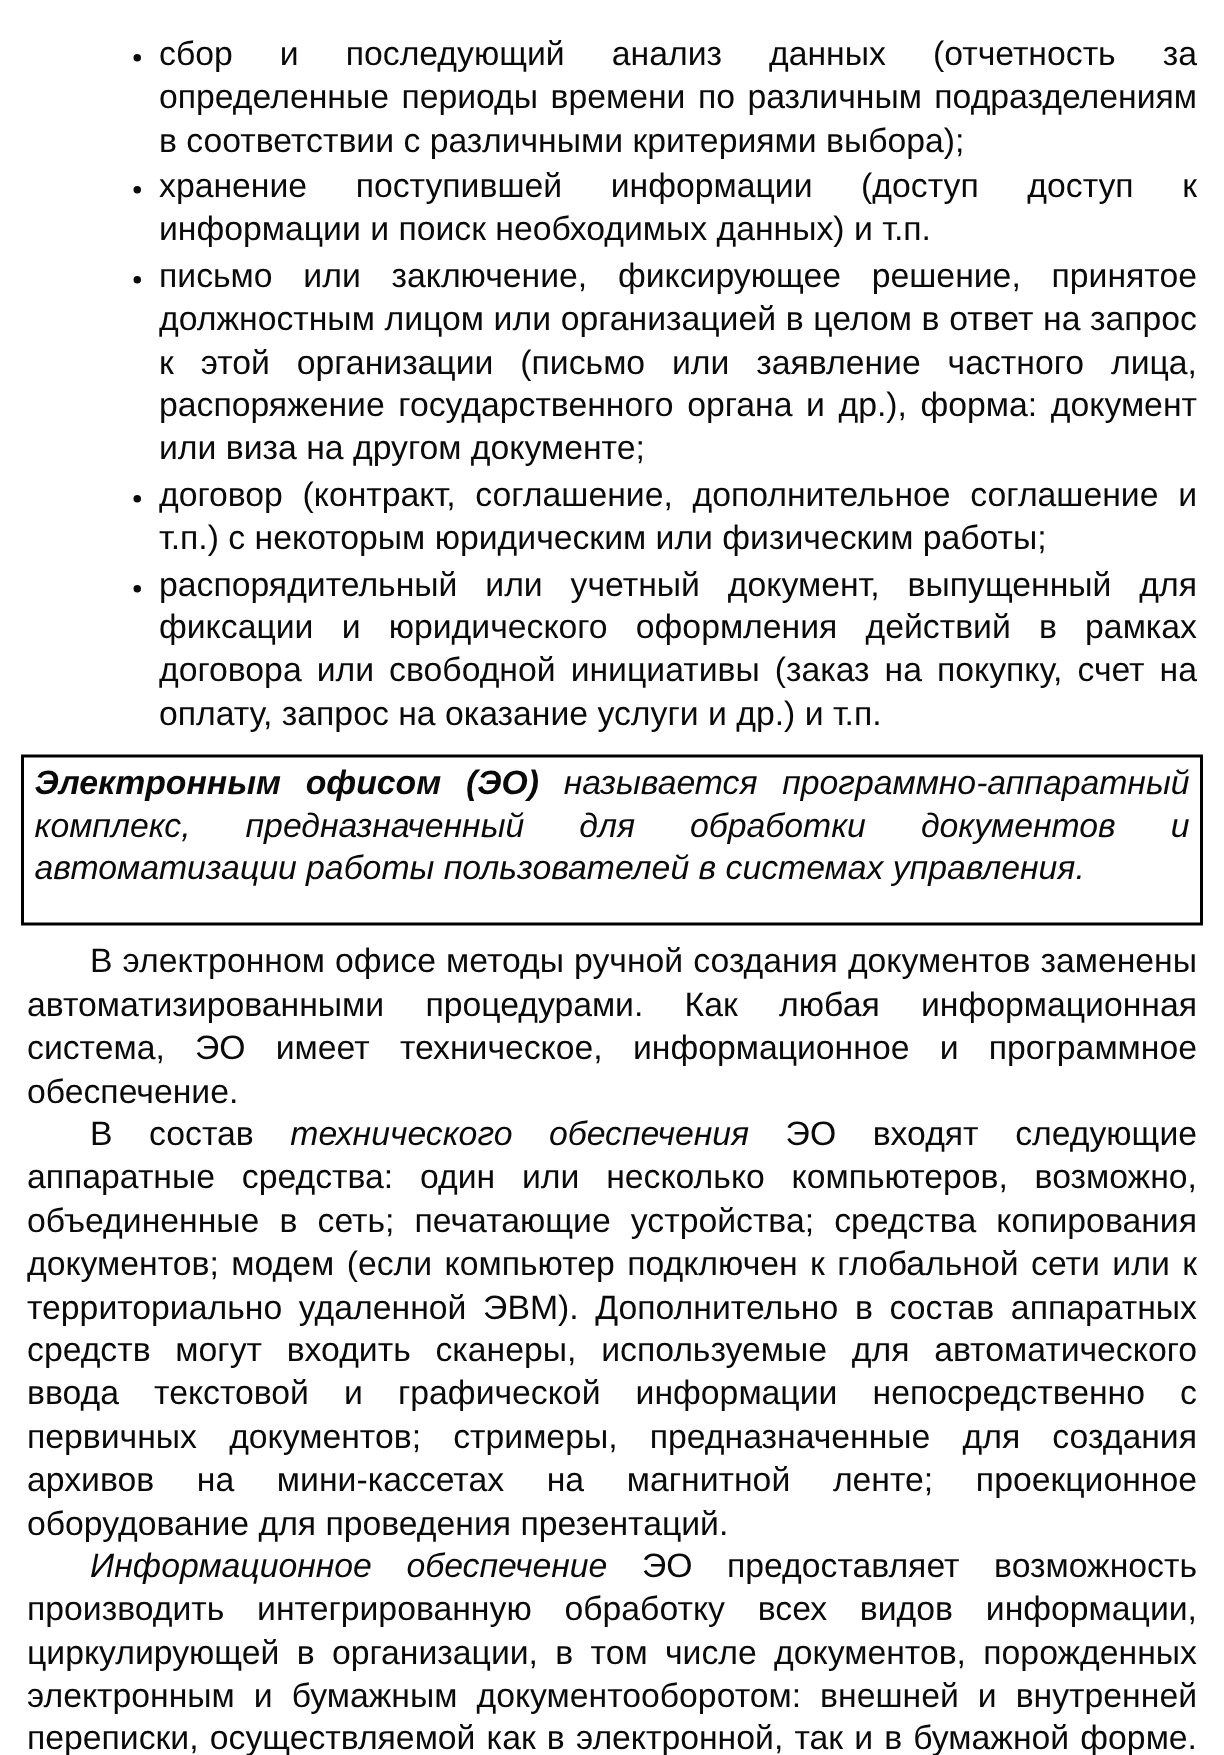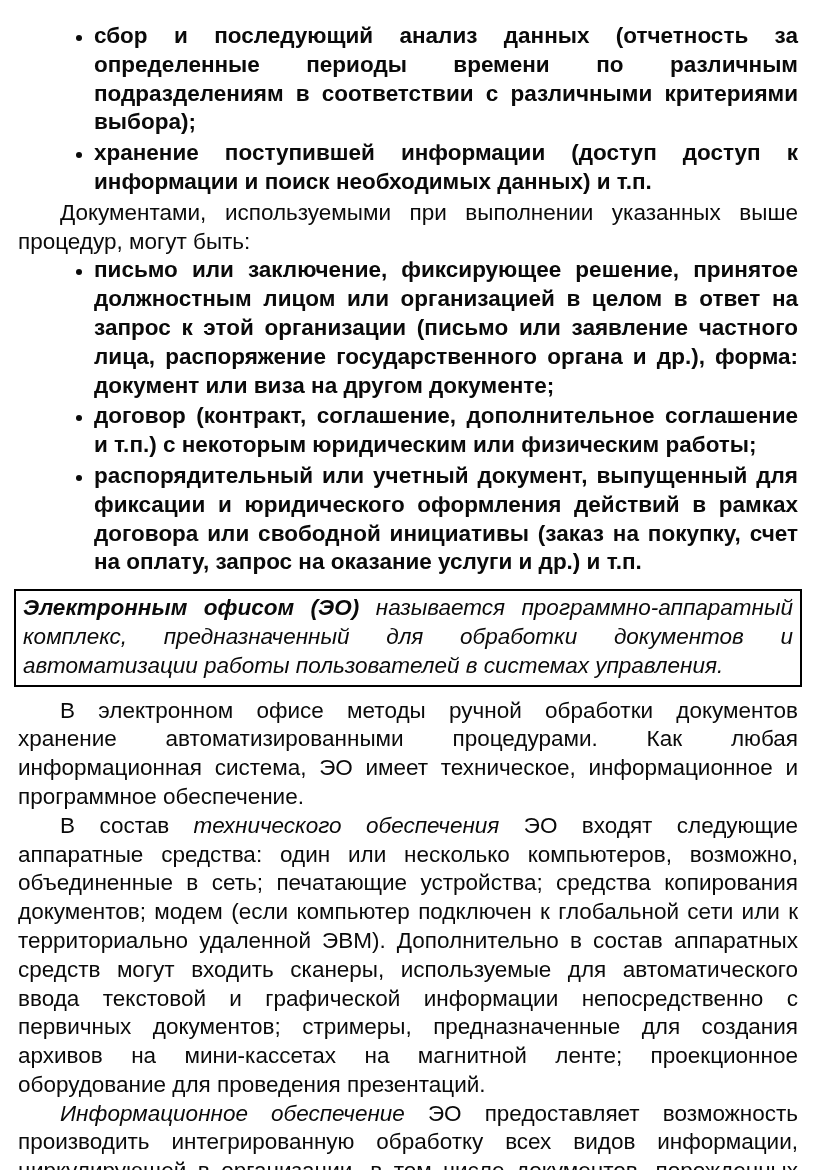--- a/index.html
+++ b/index.html
@@ -24,60 +24,58 @@
     margin: 0;
     text-align: justify;
     text-indent: 42px;
   }
   ul.bullets {
     margin: 0;
     padding: 0 0 0 76px;
     text-align: justify;
   }
   ul.bullets li {
-    margin: 0 0 2px 0;
+    margin: 0 0 2px 12px;
     padding-left: 0;
-    font-weight: bold;
   }
   ul.bullets li::marker {
     font-size: 0.85em;
   }
   .defbox {
     border: 2px solid #000;
     margin: 12px -4px 10px -4px;
-    padding: 3px 7px 4px 7px;
+    padding: 3px 7px 21px 7px;
     text-align: justify;
   }
   .term {
     font-weight: bold;
     font-style: italic;
   }
   .it {
     font-style: italic;
   }
 </style>
 </head>
 <body>
 
 <div class="page">
 
   <ul class="bullets">
     <li>сбор и последующий анализ данных (отчетность за определенные периоды времени по различным подразделениям в соответствии с различными критериями выбора);</li>
     <li>хранение поступившей информации (доступ доступ к информации и поиск необходимых данных) и т.п.</li>
   </ul>
 
-  <p class="para">Документами, используемыми при выполнении указанных выше процедур, могут быть:</p>
 
   <ul class="bullets">
     <li>письмо или заключение, фиксирующее решение, принятое должностным лицом или организацией в целом в ответ на запрос к этой организации (письмо или заявление частного лица, распоряжение государственного органа и др.), форма: документ или виза на другом документе;</li>
     <li>договор (контракт, соглашение, дополнительное соглашение и т.п.) с некоторым юридическим или физическим работы;</li>
     <li>распорядительный или учетный документ, выпущенный для фиксации и юридического оформления действий в рамках договора или свободной инициативы (заказ на покупку, счет на оплату, запрос на оказание услуги и др.) и т.п.</li>
   </ul>
 
   <div class="defbox"><span class="term">Электронным офисом</span><span class="term"> (ЭО) </span><span class="it">называется программно-аппаратный комплекс, предназначенный для обработки документов и автоматизации работы пользователей в системах управления.</span></div>
 
-  <p class="para">В электронном офисе методы ручной обработки документов хранение автоматизированными процедурами. Как любая информационная система, ЭО имеет техническое, информационное и программное обеспечение.</p>
+  <p class="para">В электронном офисе методы ручной создания документов заменены автоматизированными процедурами. Как любая информационная система, ЭО имеет техническое, информационное и программное обеспечение.</p>
 
   <p class="para"><span>В состав </span><span class="it">технического обеспечения</span><span> ЭО входят следующие аппаратные средства: один или несколько компьютеров, возможно, объединенные в сеть; печатающие устройства; средства копирования документов; модем (если компьютер подключен к глобальной сети или к территориально удаленной ЭВМ). Дополнительно в состав аппаратных средств могут входить сканеры, используемые для автоматического ввода текстовой и графической информации непосредственно с первичных документов; стримеры, предназначенные для создания архивов на мини-кассетах на магнитной ленте; проекционное оборудование для проведения презентаций.</span></p>
 
   <p class="para"><span class="it">Информационное обеспечение</span><span> ЭО предоставляет возможность производить интегрированную обработку всех видов информации, циркулирующей в организации, в том числе документов, порожденных электронным и бумажным документооборотом: внешней и внутренней переписки, осуществляемой как в электронной, так и в бумажной форме. База данных, хранящая все документы ЭО, становится элементом централизованной базы данных организации и формируется как централизо-</span></p>
 
 </div>
 
 </body></html>

